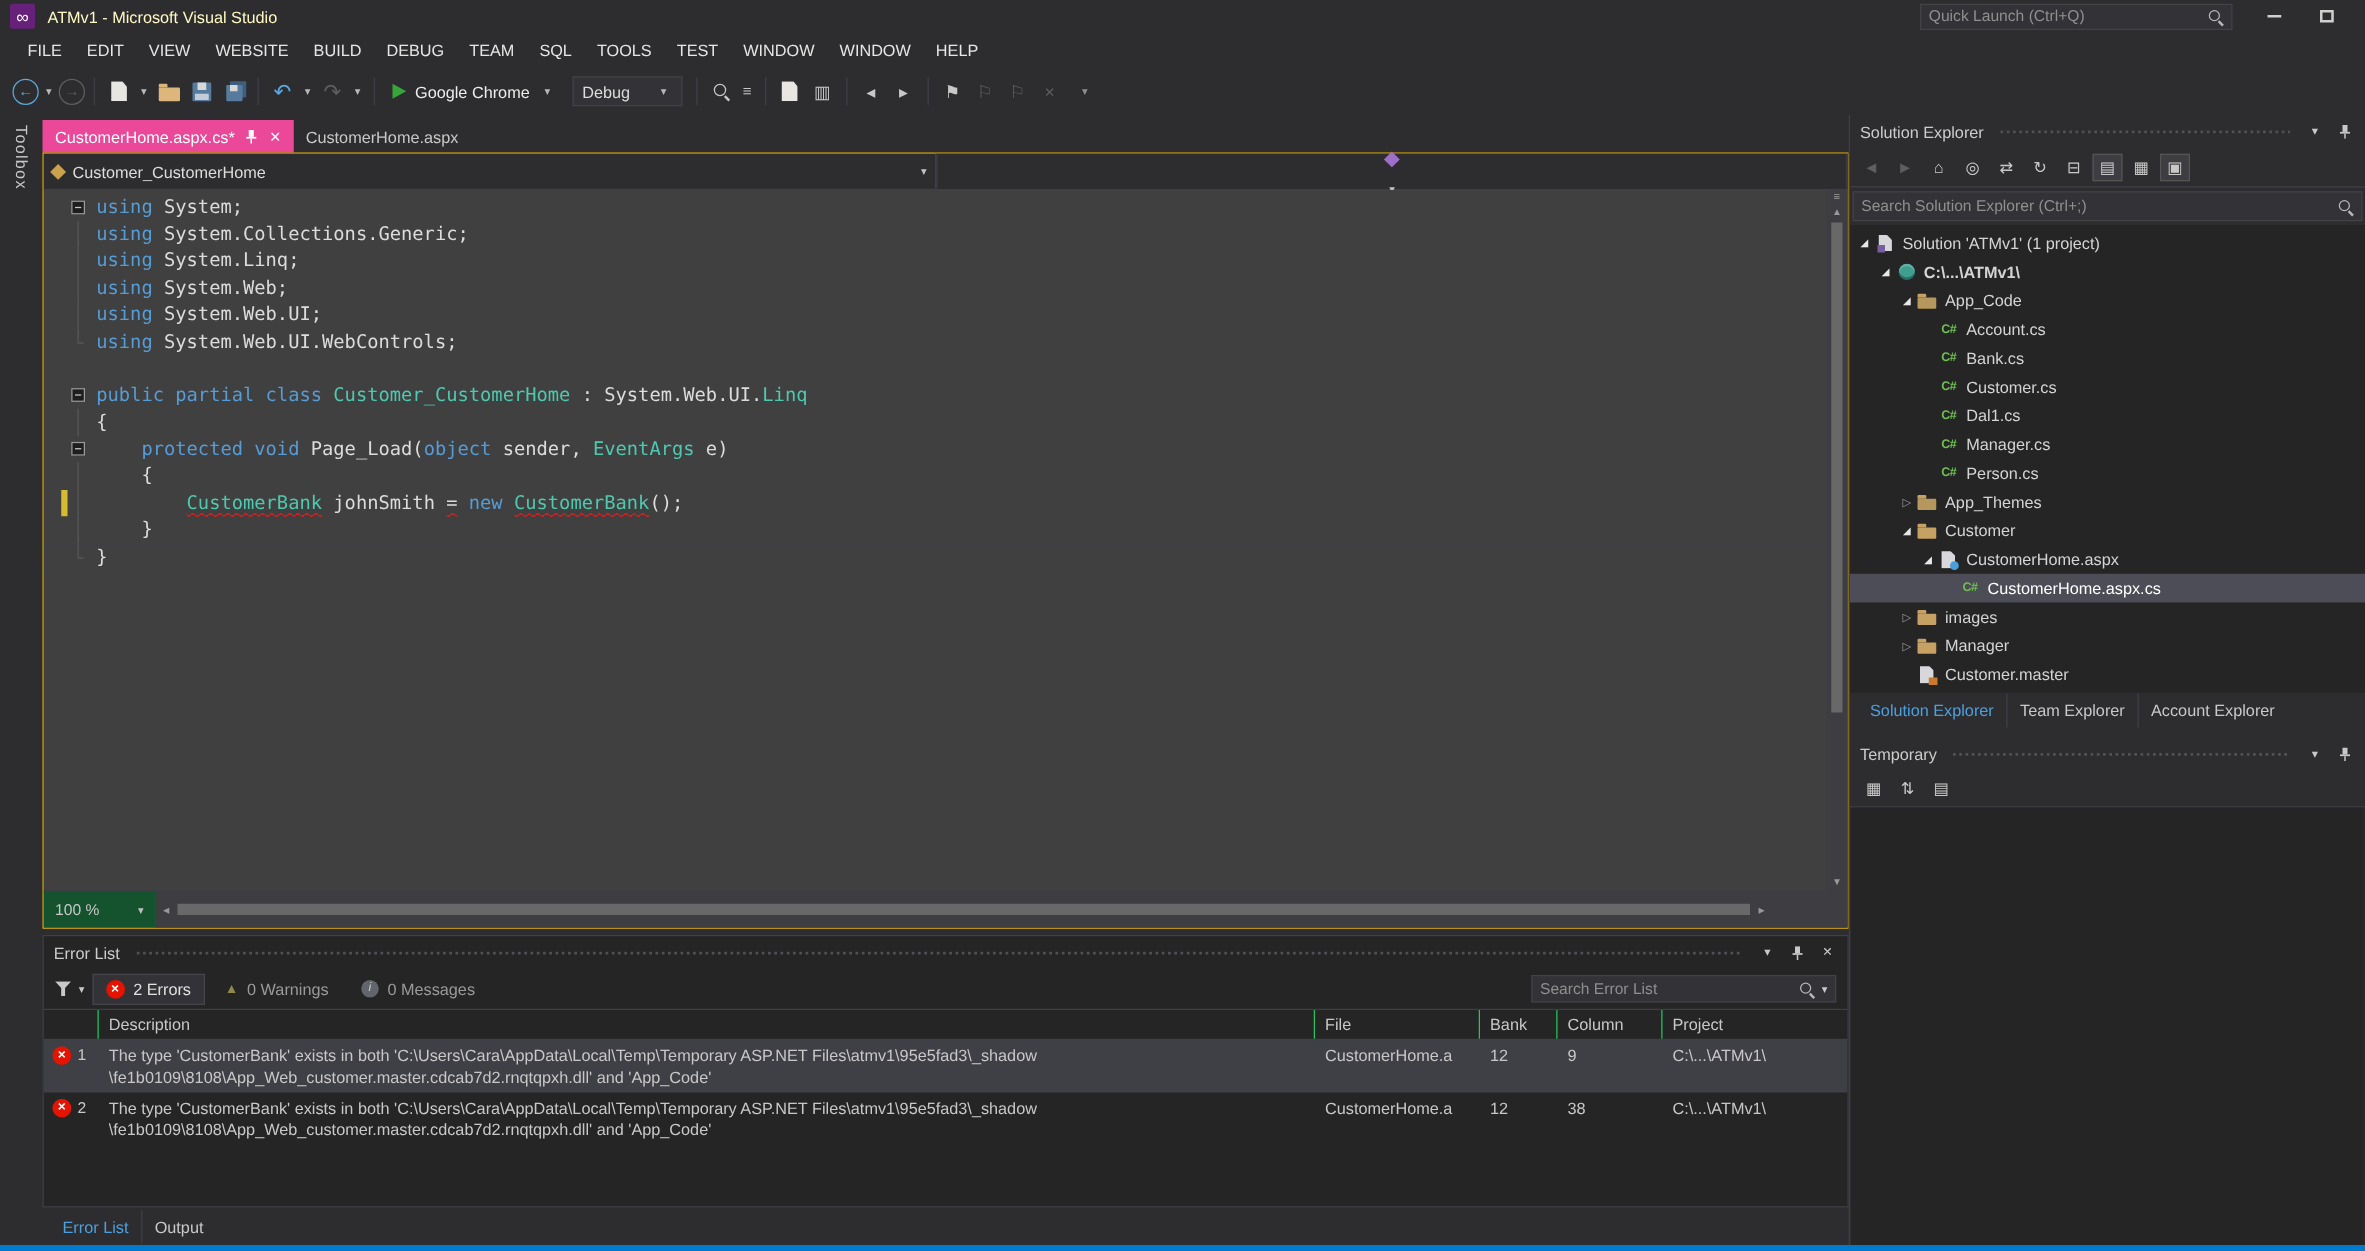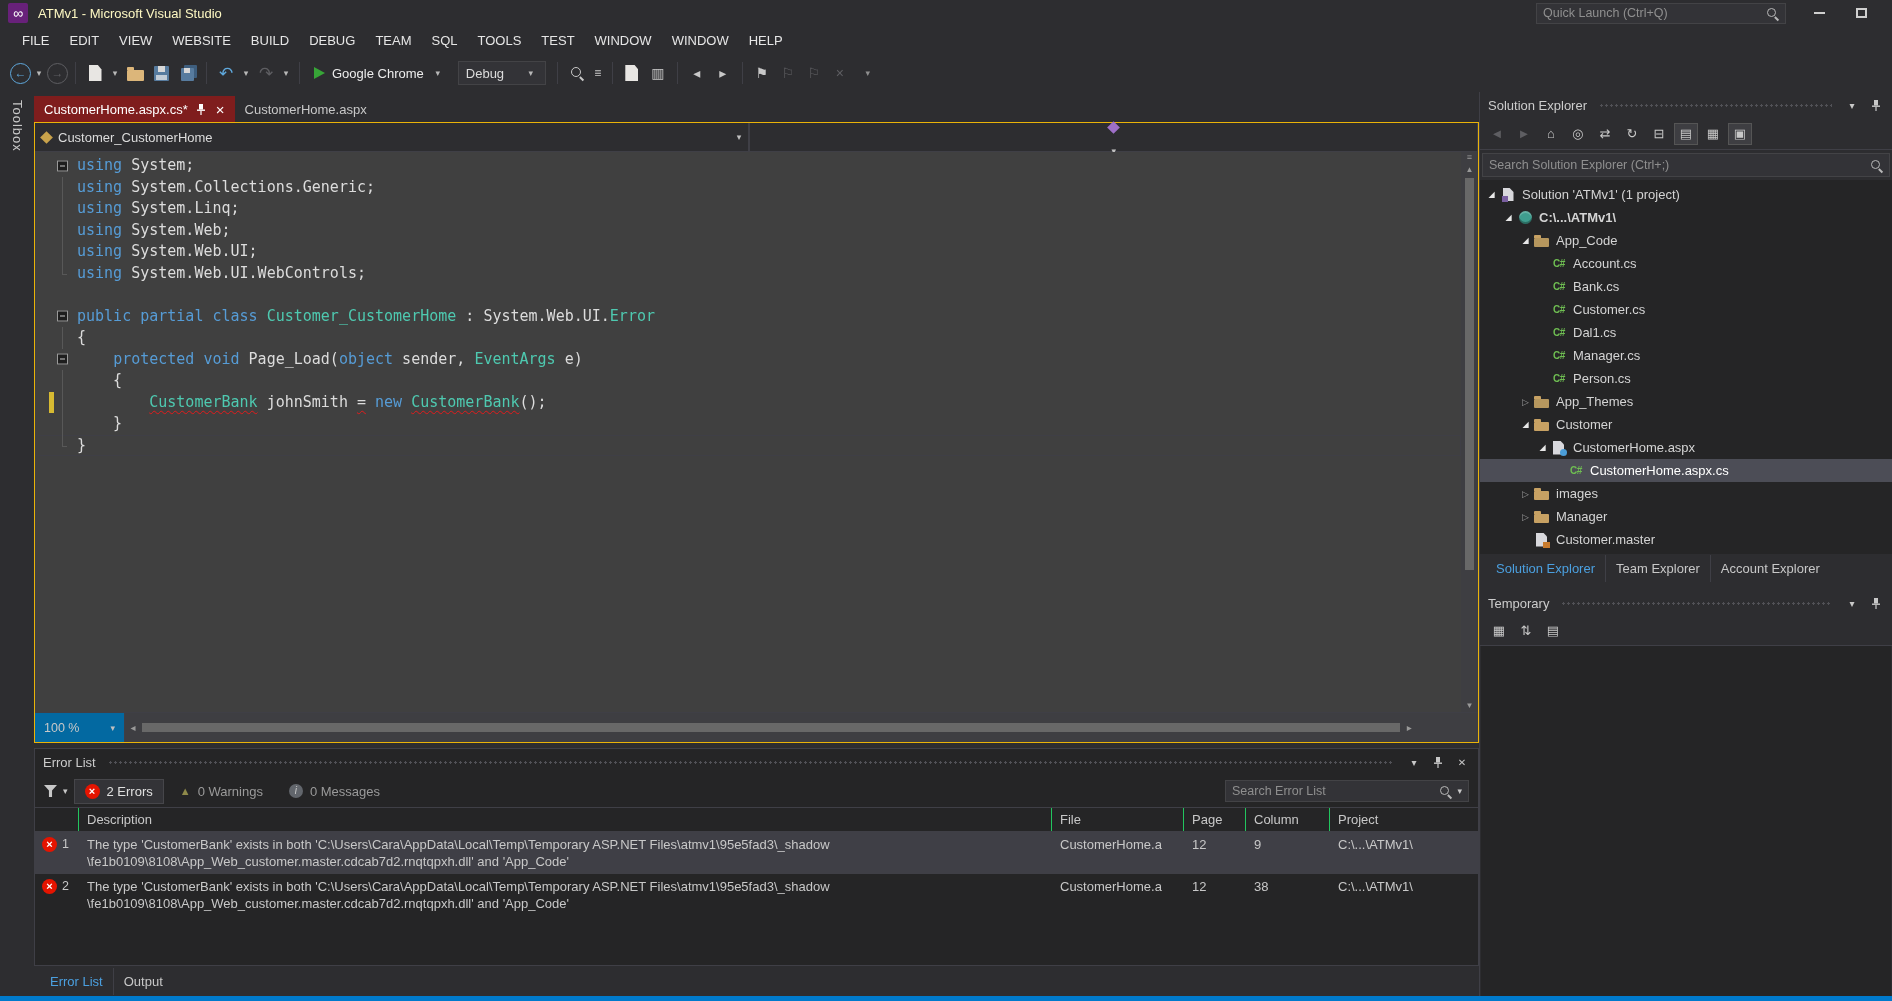--- a/index.html
+++ b/index.html
@@ -57,21 +57,21 @@
 
 
 .main{flex:1;display:flex;min-height:0}
 .toolbox-strip{width:34px;flex:0 0 auto;display:flex;justify-content:center;padding-top:8px}
 .vtext{writing-mode:vertical-rl;color:#C8C8C8;letter-spacing:1px}
 .center{flex:1;display:flex;flex-direction:column;min-width:0}
 
 
 .doc-tabs{height:30px;flex:0 0 auto;display:flex;align-items:flex-end}
 .doc-tab{height:26px;display:flex;align-items:center;padding:0 10px;color:#C8C8C8;gap:8px;white-space:nowrap}
-.doc-tab.active{background:#7f1d1d;color:#FFF}
+.doc-tab.active{background:#ec4899;color:#FFF}
 .tab-pin{display:flex;color:#FFF}
 .tab-close{font-size:15px;color:#FFF;margin-left:2px;line-height:1}
 
 
 .editor-frame{flex:1;display:flex;flex-direction:column;min-height:0;border:1px solid #eab308}
 .navbar{height:29px;flex:0 0 auto;display:flex;align-items:stretch;background:#2D2D30;border-bottom:1px solid #3F3F46}
 .nav-combo{display:flex;align-items:center;padding:0 7px;gap:7px;border-right:1px solid #3F3F46;color:#DCDCDC}
 .nav-combo.left{flex:0 0 49.5%}
 .nav-combo.right{flex:1}
 .nav-text{flex:1;white-space:nowrap;overflow:hidden}
@@ -95,21 +95,21 @@
 .tk-k{color:#569CD6}
 .tk-p{color:#DCDCDC}
 .tk-t{color:#4EC9B0}
 .tk-w{color:#4EC9B0;text-decoration-line:underline;text-decoration-style:wavy;text-decoration-color:#E31B1B;text-decoration-thickness:1px;text-underline-offset:3px;text-decoration-skip-ink:none}
 .tk-q{color:#DCDCDC;text-decoration-line:underline;text-decoration-style:wavy;text-decoration-color:#E31B1B;text-decoration-thickness:1px;text-underline-offset:3px;text-decoration-skip-ink:none}
 .vscroll{width:17px;flex:0 0 auto;background:#3E3E42;display:flex;flex-direction:column;align-items:center}
 .vs-split{height:11px;color:#9A9A9A;font-size:9px;line-height:11px}
 .vs-arrow{height:13px;color:#999;font-size:8px;display:flex;align-items:center}
 .vs-arrow.bottom{margin-top:auto}
 .vs-thumb{width:9px;height:70%;background:#686868;margin:2px 0;flex:0 0 auto}
-.editor-bottom{height:30px;flex:0 0 auto;display:flex;align-items:stretch;background:#0369a1;border-top:1px solid #3F3F46}
+.editor-bottom{height:30px;flex:0 0 auto;display:flex;align-items:stretch;background:#14532d;border-top:1px solid #3F3F46}
 .zoom{width:90px;display:flex;align-items:center;justify-content:space-between;padding:0 9px;color:#C8C8C8;font-size:12.5px;border-right:1px solid #3F3F46}
 .hscroll{flex:1;background:#3E3E42;display:flex;align-items:center}
 .hs-arrow{width:16px;color:#999;font-size:10px;text-align:center}
 .hs-thumb{width:93%;height:9px;background:#686868;margin:0 1px}
 
 
 .panel-header{height:26px;flex:0 0 auto;display:flex;align-items:center;padding:0 8px;gap:8px}
 .ph-title{color:#CCC;white-space:nowrap}
 .ph-dots{flex:1;height:5px;margin:0 4px;background-image:radial-gradient(#515156 1px,transparent 1.2px);background-size:5px 5px}
 .ph-ic{color:#C8C8C8;font-size:10px;width:16px;text-align:center;display:flex;align-items:center;justify-content:center}
@@ -359,21 +359,21 @@
                 <span class="chg"></span>
                 <span class="out"></span>
                 <span class="ctext"></span>
               </div>
               <div class="cl">
                 <span class="gut"></span>
                 <span class="chg"></span>
                 <span class="out">
                   <span class="fold"></span>
                 </span>
-                <span class="ctext"><span class="tk-k">public partial class</span><span class="tk-p"> </span><span class="tk-t">Customer_CustomerHome</span><span class="tk-p"> : System.Web.UI.</span><span class="tk-t">Error</span></span>
+                <span class="ctext"><span class="tk-k">public partial class</span><span class="tk-p"> </span><span class="tk-t">Customer_CustomerHome</span><span class="tk-p"> : System.Web.UI.</span><span class="tk-t">Linq</span></span>
               </div>
               <div class="cl">
                 <span class="gut"></span>
                 <span class="chg"></span>
                 <span class="out vline"></span>
                 <span class="ctext"><span class="tk-p">{</span></span>
               </div>
               <div class="cl">
                 <span class="gut"></span>
                 <span class="chg"></span>
@@ -460,21 +460,21 @@
           <div class="el-search">
             <input placeholder="Search Error List" style="">
             <span class="mag"></span>
             <span class="f-caret">▾</span>
           </div>
         </div>
         <div class="el-header">
             <span class="el-hcell ec-icon"></span>
             <span class="el-hcell ec-desc">Description</span>
             <span class="el-hcell ec-file">File</span>
-            <span class="el-hcell ec-line">Page</span>
+            <span class="el-hcell ec-line">Bank</span>
             <span class="el-hcell ec-col">Column</span>
             <span class="el-hcell ec-proj">Project</span>
           </div>
         <div class="el-rows">
             <div class="erow sel">
               <span class="ecell ec-icon">
                 <span class="err-badge">×</span>
                 <span class="err-num">1</span>
               </span>
               <span class="ecell ec-desc">

